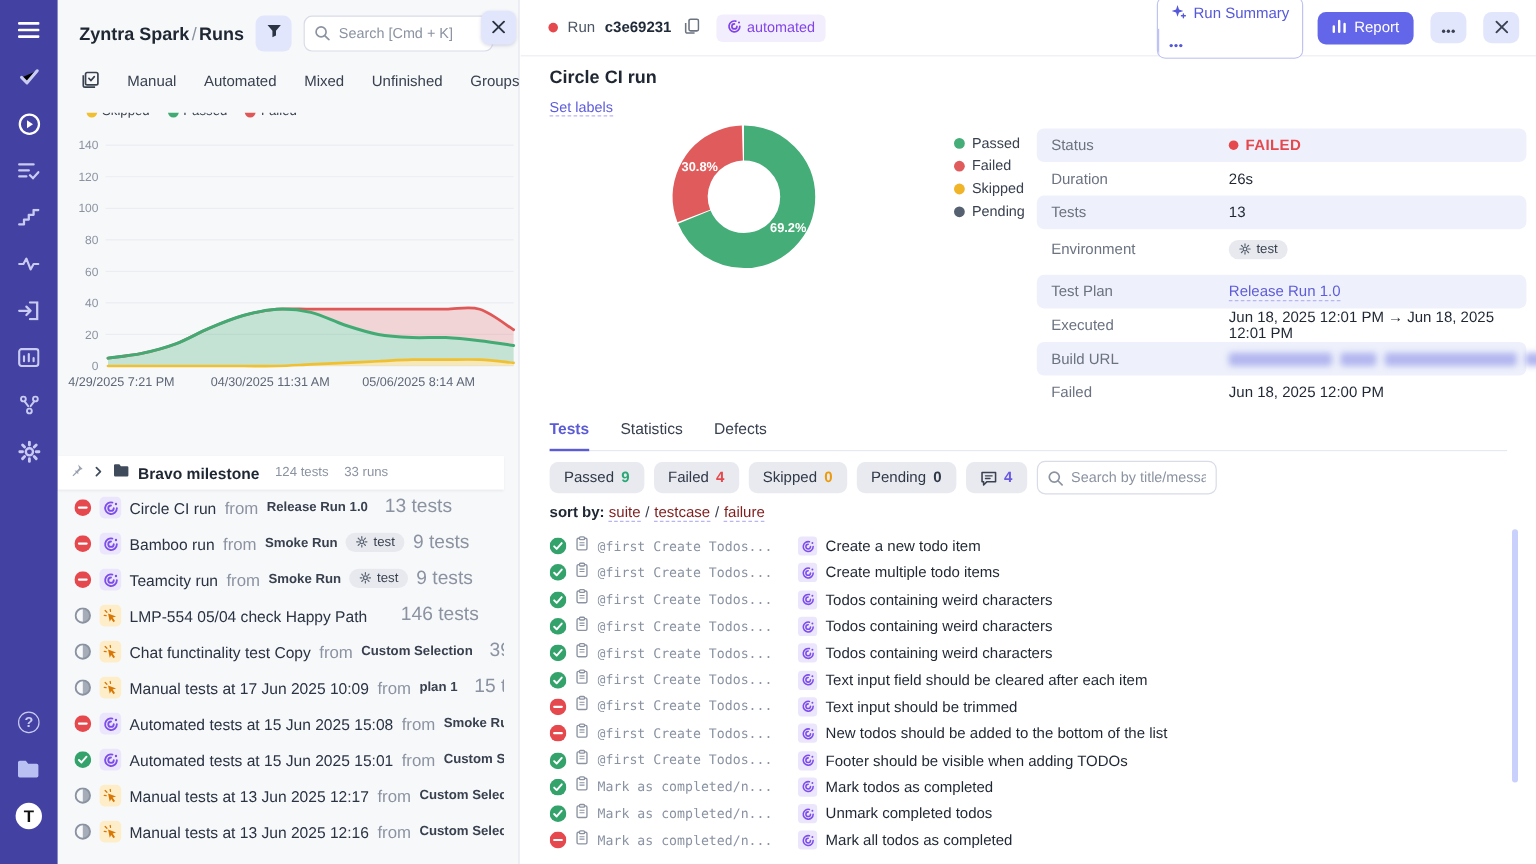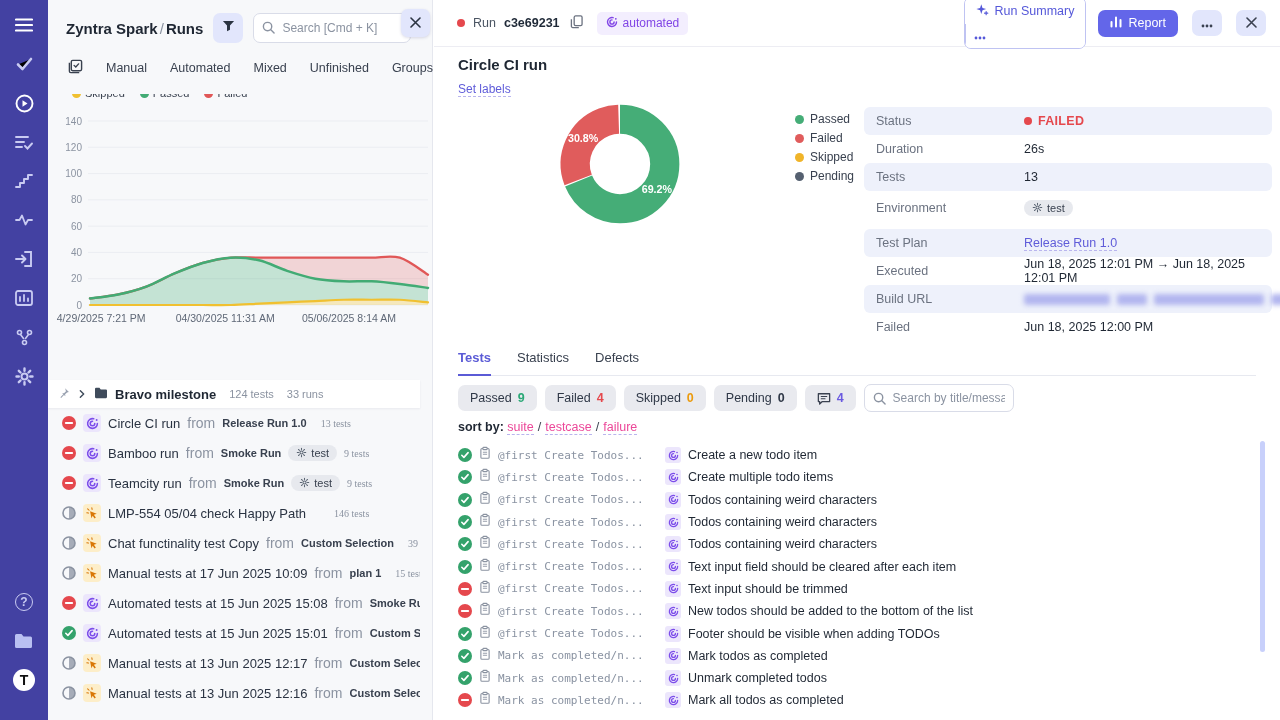--- a/index.html
+++ b/index.html
@@ -55,21 +55,21 @@
   .run-row { height:30px; display:flex; align-items:center; gap:7px; padding:0 10px 0 14px;
     cursor:pointer; white-space:nowrap; overflow:hidden; }
   .st-ic { width:14px; height:14px; flex:none; display:flex; }
   .type-ic { width:18px; height:18px; border-radius:4px; flex:none;
     display:flex; align-items:center; justify-content:center; }
   .type-auto { background:#ece6fc; }
   .type-manual { background:#fdeec9; }
   .run-name { font-size:13px; color:#2a3342; }
   .run-from { font-size:14px; color:#8b93a1; }
   .run-src { font-size:11px; font-weight:700; color:#39414f; }
-  .run-cnt { font-size:10px; color:#8b93a1;font-family:Liberation Serif, serif; }
+  .run-cnt { font-size:16px; color:#8b93a1; }
   .env-pill { display:inline-flex; align-items:center; gap:4px; background:#e7e9ee;
     border-radius:10px; padding:2px 8px; font-size:11px; color:#39414f; }
 
   
   #right-panel { position:absolute; left:434px; right:0; top:0; bottom:0; background:#fff; }
   .r-topbar { height:47px; border-bottom:1px solid #ededf3; display:flex; align-items:center;
     padding:0 14px 0 23px; gap:8px; }
   .rdot { width:8px; height:8px; border-radius:50%; background:#e5484d; flex:none; }
   .run-label { font-size:12.5px; color:#4b5563; }
   .run-id { font-size:12.5px; font-weight:700; color:#1f2937; }
@@ -118,21 +118,21 @@
   .chip { display:flex; align-items:center; gap:6px; background:#e9eaef; border:none;
     border-radius:7px; padding:6px 12px; font-size:12.5px; color:#2f3847; cursor:pointer;
     font-family:inherit; }
   .chip .c-green { color:#2aa876; font-weight:600; }
   .chip .c-red { color:#e5484d; font-weight:600; }
   .chip .c-orange { color:#eb9a0c; font-weight:600; }
   .chip .c-dark { color:#2f3847; font-weight:600; }
   .chip .c-purple { color:#6a5ae0; font-weight:600; }
   .chips-row .search-wrap input { width:150px; height:28px; }
   .sort-row { position:absolute; top:420px; left:24px; font-size:12.5px; color:#1f2733; font-weight:700; }
-  .sort-row a { font-weight:400; color:#ec4899; border-bottom:1px dashed #b9b5ee;
+  .sort-row a { font-weight:400; color:#7f1d1d; border-bottom:1px dashed #b9b5ee;
     cursor:pointer; text-decoration:none; }
   .sort-row .sl { font-weight:400; color:#39414f; padding:0 4px; }
 
   .tests-list { position:absolute; top:444px; left:24px; right:30px; }
   .test-row { height:22.3px; display:flex; align-items:center; gap:7px; white-space:nowrap;
     overflow:hidden; cursor:pointer; }
   .t-suite { font-family:"DejaVu Sans Mono", monospace; font-size:11px; color:#8a93a2;
     width:152px; flex:none; overflow:hidden; }
   .t-auto { width:16px; height:16px; border-radius:3px; background:#ece6fc; flex:none;
     display:flex; align-items:center; justify-content:center; margin-left:8px; }

